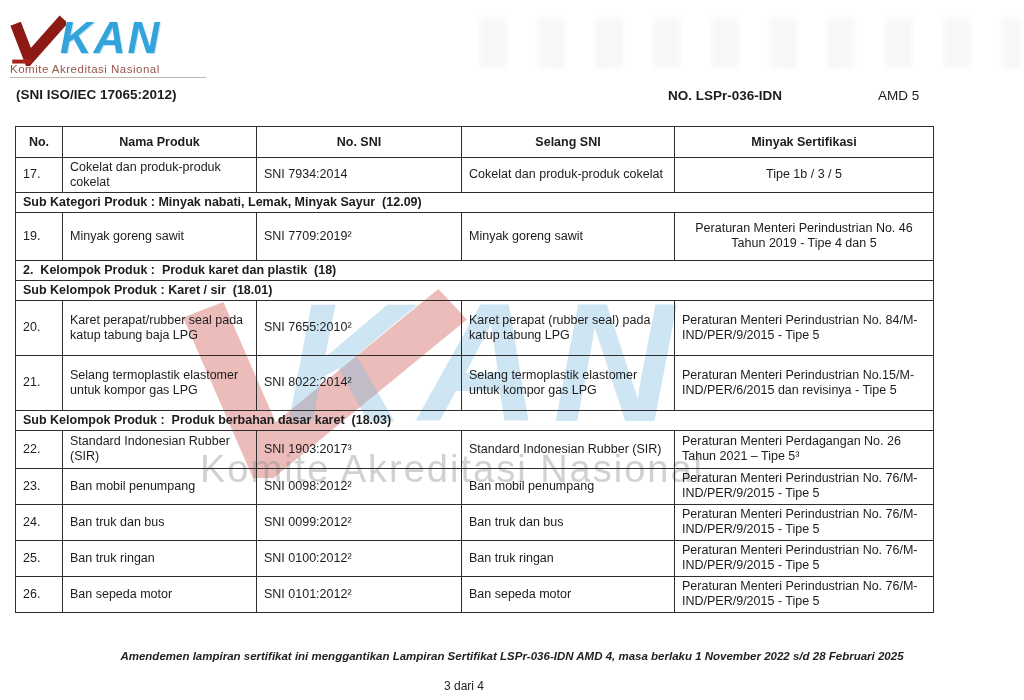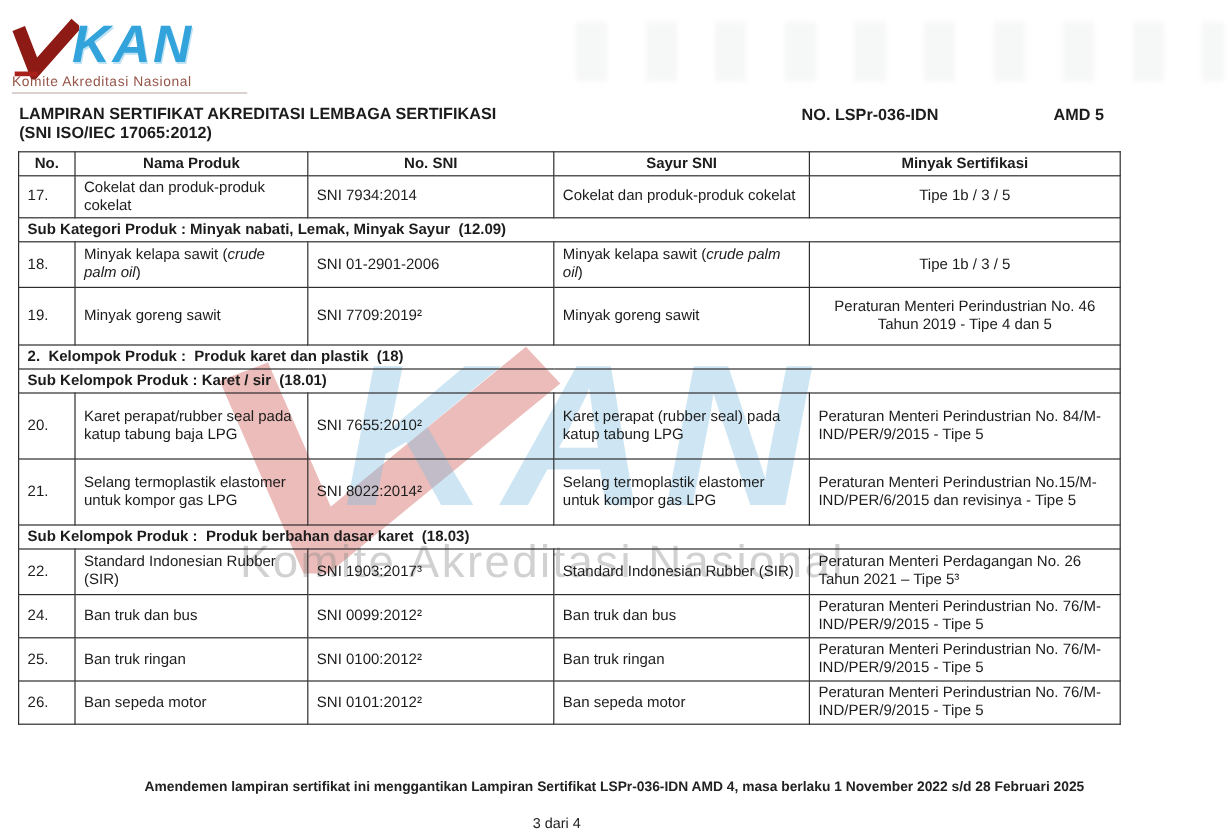--- a/index.html
+++ b/index.html
@@ -33,21 +33,21 @@
   }
   .logo-tagline {
     font-size: 11.5px; color: #95564a; letter-spacing: 0.5px;
     margin-top: -3px; padding-bottom: 2px;
     border-bottom: 1px solid #c4b4ae; width: 196px;
   }
 
   
   .doc-title { position: absolute; left: 16px; top: 87px; font-weight: bold; font-size: 13.5px; line-height: 16px; }
   .doc-no    { position: absolute; left: 668px; top: 88px; font-weight: bold; font-size: 13.5px; }
-  .doc-amd   { position: absolute; left: 878px; top: 88px; font-weight: bold; font-size: 13.5px; }
+  .doc-amd   { position: absolute; left: 878px; top: 88px; font-weight: normal; font-size: 13.5px; }
 
   
   .watermark { position: absolute; inset: 0; z-index: 0; pointer-events: none; }
   .wm-check { position: absolute; left: 180px; top: 288px; width: 290px; height: 190px; opacity: 0.40; }
   .wm-kan {
     position: absolute; left: 286px; top: 268px; width: 620px;
     font-size: 168px; font-weight: bold; font-style: italic; line-height: 190px;
     color: rgba(125, 188, 226, 0.38); letter-spacing: 12px;
   }
   .wm-tagline {
@@ -63,35 +63,35 @@
   }
   table.cert col.c-no    { width: 47px; }
   table.cert col.c-nama  { width: 194px; }
   table.cert col.c-sni   { width: 205px; }
   table.cert col.c-judul { width: 213px; }
   table.cert col.c-skema { width: 259px; }
   table.cert th, table.cert td {
     border: 1.6px solid #2e2e2e; padding: 2px 7px; vertical-align: middle;
     background: transparent;
   }
-  table.cert th { font-weight: bold; height: 20px; padding: 1px 4px; }
+  table.cert th { font-weight: bold; height: 31px; padding: 1px 4px; }
   td.cell-no { text-align: left; }
   td.cell-skema.center { text-align: center; }
   td.section {
     font-weight: bold; height: 20px; padding: 1px 6px;
     white-space: pre-wrap;
   }
   td.tint { background: rgba(203, 213, 221, 0.35); }
   tr.h34 td { height: 34px; } tr.h38 td { height: 38px; } tr.h48 td { height: 48px; }
   tr.h55 td { height: 55px; } tr.h36 td { height: 36px; }
 
   
   .footer-note {
     position: absolute; left: 0; top: 650px; width: 1024px; text-align: center;
-    font-size: 11.5px; font-weight: bold; color: #222;
+    font-size: 11.5px; font-style: italic; font-weight: bold; color: #222;
   }
   .page-indicator {
     position: absolute; left: 0; top: 679px; width: 928px; text-align: center;
     font-size: 12px; color: #222;
   }
 </style>
 </head>
 <body>
 
 <div class="page">
@@ -111,62 +111,54 @@
       <svg class="logo-check" viewBox="0 0 100 90">
         <path d="M10 16 L34 78 L96 8" fill="none" stroke="#8e1a15" stroke-width="20"></path>
         <rect x="4" y="80" width="34" height="7" fill="#a8211a"></rect>
       </svg>
       <div class="logo-kan">KAN</div>
     </div>
     <div class="logo-tagline">Komite Akreditasi Nasional</div>
   </div>
 
   <div class="doc-title">
-    <div>LAMPIRAN SERTIFIKAT AKREDITASI LEMBAGA SERTIFIKASI</div>
     <div>(SNI ISO/IEC 17065:2012)</div>
   </div>
   <div class="doc-no">NO. LSPr-036-IDN</div>
   <div class="doc-amd">AMD 5</div>
 
   <div class="table-wrap">
     <table class="cert">
       <colgroup>
         <col class="c-no">
           <col class="c-nama">
           <col class="c-sni">
           <col class="c-judul">
           <col class="c-skema">
       </colgroup>
       <thead>
         <tr>
             <th>No.</th>
             <th>Nama Produk</th>
             <th>No. SNI</th>
-            <th>Sayur SNI</th>
+            <th>Selang SNI</th>
             <th>Minyak Sertifikasi</th>
           </tr>
       </thead>
       <tbody>
           <tr class="h34">
             <td class="cell-no">17.</td>
             <td class="cell-nama tint">Cokelat dan produk-produk cokelat</td>
             <td class="cell-sni">SNI 7934:2014</td>
             <td class="cell-judul tint">Cokelat dan produk-produk cokelat</td>
             <td class="cell-skema center">Tipe 1b / 3 / 5</td>
           </tr>
           <tr>
             <td colspan="5" class="section">Sub Kategori Produk : Minyak nabati, Lemak, Minyak Sayur  (12.09)</td>
           </tr>
-          <tr class="h38">
-            <td class="cell-no">18.</td>
-            <td class="cell-nama tint">Minyak kelapa sawit (<i>crude palm oil</i>)</td>
-            <td class="cell-sni">SNI 01-2901-2006</td>
-            <td class="cell-judul tint">Minyak kelapa sawit (<i>crude palm oil</i>)</td>
-            <td class="cell-skema center">Tipe 1b / 3 / 5</td>
-          </tr>
           <tr class="h48">
             <td class="cell-no">19.</td>
             <td class="cell-nama">Minyak goreng sawit</td>
             <td class="cell-sni">SNI 7709:2019²</td>
             <td class="cell-judul">Minyak goreng sawit</td>
             <td class="cell-skema center">Peraturan Menteri Perindustrian No. 46 Tahun 2019 - Tipe 4 dan 5</td>
           </tr>
           <tr>
             <td colspan="5" class="section">2.  Kelompok Produk :  Produk karet dan plastik  (18)</td>
           </tr>
@@ -191,20 +183,27 @@
             <td colspan="5" class="section">Sub Kelompok Produk :  Produk berbahan dasar karet  (18.03)</td>
           </tr>
           <tr class="h38">
             <td class="cell-no">22.</td>
             <td class="cell-nama tint">Standard Indonesian Rubber (SIR)</td>
             <td class="cell-sni">SNI 1903:2017³</td>
             <td class="cell-judul tint">Standard Indonesian Rubber (SIR)</td>
             <td class="cell-skema">Peraturan Menteri Perdagangan No. 26 Tahun 2021 – Tipe 5³</td>
           </tr>
           <tr class="h36">
+            <td class="cell-no">23.</td>
+            <td class="cell-nama">Ban mobil penumpang</td>
+            <td class="cell-sni">SNI 0098:2012²</td>
+            <td class="cell-judul">Ban mobil penumpang</td>
+            <td class="cell-skema">Peraturan Menteri Perindustrian No. 76/M-IND/PER/9/2015 - Tipe 5</td>
+          </tr>
+          <tr class="h36">
             <td class="cell-no">24.</td>
             <td class="cell-nama">Ban truk dan bus</td>
             <td class="cell-sni">SNI 0099:2012²</td>
             <td class="cell-judul">Ban truk dan bus</td>
             <td class="cell-skema">Peraturan Menteri Perindustrian No. 76/M-IND/PER/9/2015 - Tipe 5</td>
           </tr>
           <tr class="h36">
             <td class="cell-no">25.</td>
             <td class="cell-nama">Ban truk ringan</td>
             <td class="cell-sni">SNI 0100:2012²</td>

